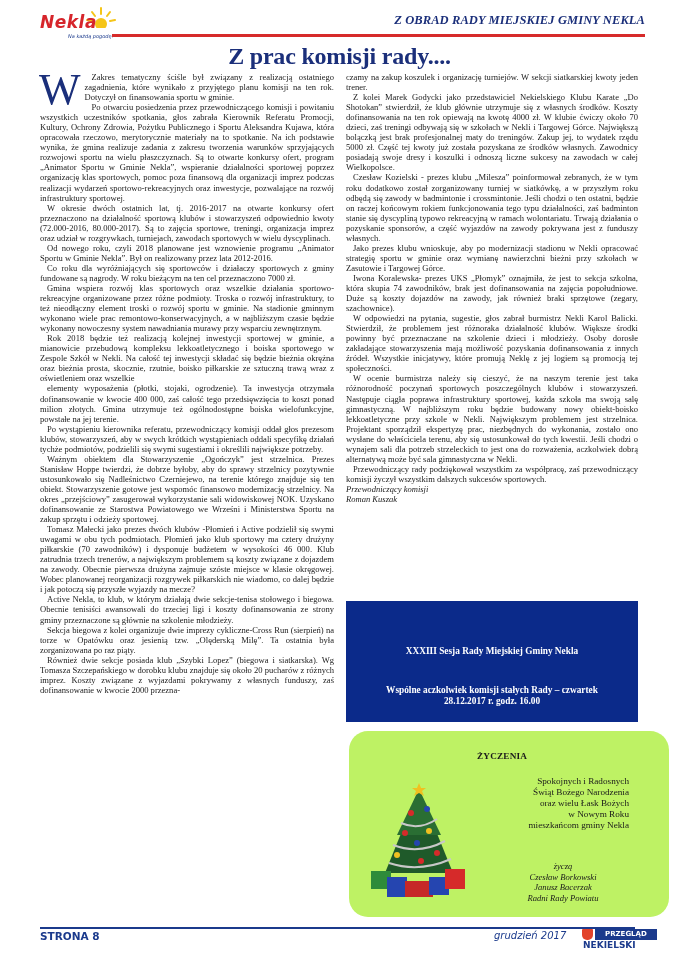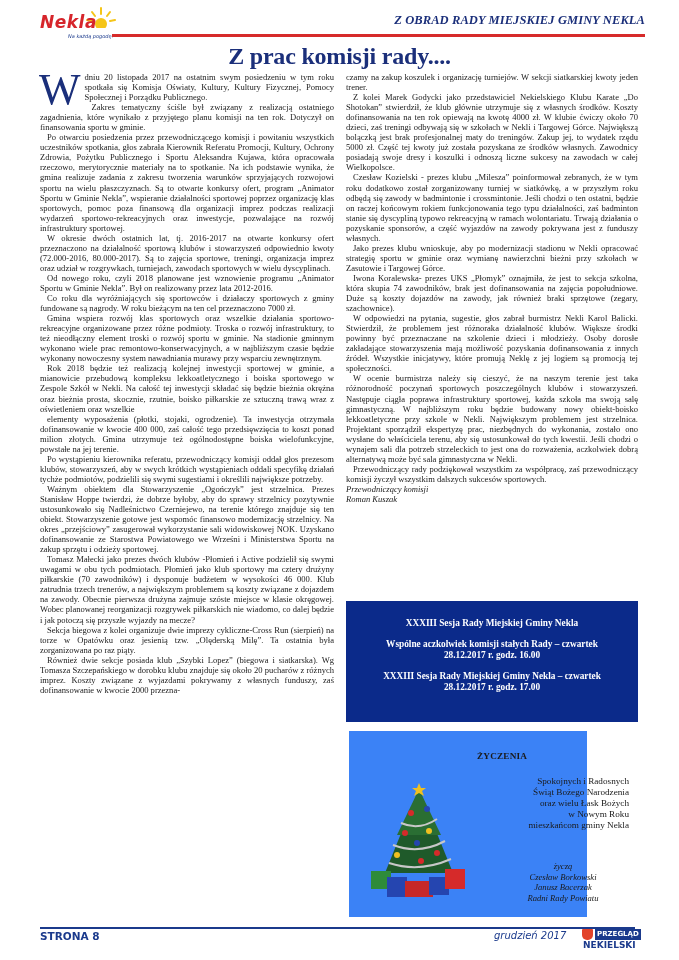--- a/index.html
+++ b/index.html
@@ -20,36 +20,36 @@
   .col { position:absolute; top:72px; font-size:8.55px; line-height:10.05px; text-align:justify; hyphens:manual; }
   .col-left { left:40px; width:294px; }
   .col-right { left:346px; width:292px; }
   .col p { text-indent:7px; margin:0; }
   .col p.np { text-indent:0; }
   .dropcap { float:left; font-family:"Liberation Serif", serif; font-size:44px; line-height:34px; color:#1b2f7a; margin:1px 4px -2px -1px; }
   .sign { font-style:italic; }
 
   
   .session-box { position:absolute; left:346px; top:601px; width:292px; height:121px; background:#0b2a8a; color:#ffffff; text-align:center; font-family:"Liberation Serif", serif; font-weight:bold; font-size:9.3px; line-height:11px; padding-top:17px; }
-  .session-box .blk { margin-bottom:10px; }
+  .session-box .blk { margin-bottom:10px;margin-top:28px; }
 
   
-  .wishes-box { position:absolute; left:349px; top:731px; width:238px; height:186px; background:#3b82f6; }
+  .wishes-box { position:absolute; left:349px; top:731px; width:320px; height:186px; background:#bef264;border-radius:19px; }
   .wishes-title { position:absolute; left:128px; top:20px; font-weight:bold; font-size:9.2px; color:#1a1a1a; letter-spacing:0.2px; }
   .wishes-text { position:absolute; left:148px; top:45px; width:132px; text-align:right; font-size:9.2px; line-height:11px; }
   .wishes-sign { position:absolute; left:148px; top:130px; width:132px; text-align:center; font-style:italic; font-size:8.6px; line-height:10.5px; }
   .tree { position:absolute; left:18px; top:42px; }
 
   
   .footer-rule { position:absolute; left:40px; top:927px; width:595px; height:2px; background:#1b3a8c; }
   .page-num { position:absolute; left:40px; top:930px; font-family:"DejaVu Sans", sans-serif; font-weight:bold; font-size:10.5px; color:#1b3a8c; }
   .issue-date { position:absolute; left:494px; top:930px; font-family:"DejaVu Sans", sans-serif; font-style:italic; font-size:10px; color:#1b3a8c; }
   .pub-logo { position:absolute; left:582px; top:929px; width:58px; height:22px; }
   .pub-logo .shield { position:absolute; left:0; top:0; width:11px; height:11px; background:#e2432b; border-radius:1px 1px 5px 5px; }
-  .pub-logo .top { position:absolute; left:13px; top:0; height:11px; padding:0 2px; background:#1b3a8c; color:#fff; font-family:"DejaVu Sans", sans-serif; font-weight:bold; font-size:7px; line-height:11px; }
+  .pub-logo .top { position:absolute; left:13px; top:0; height:11px; padding:0 10px; background:#1b3a8c; color:#fff; font-family:"DejaVu Sans", sans-serif; font-weight:bold; font-size:7px; line-height:11px; }
   .pub-logo .bottom { position:absolute; left:1px; top:11px; font-family:"DejaVu Sans", sans-serif; font-weight:bold; font-size:9px; line-height:11px; color:#1b3a8c;text-align:center; }
 </style>
 </head>
 <body>
 
 <div class="logo">
   <svg width="30" height="22" viewBox="0 0 30 22">
     <circle cx="15" cy="18" r="6" fill="#f5c518"></circle>
     <g stroke="#f5c518" stroke-width="2" stroke-linecap="round">
       <line x1="15" y1="2" x2="15" y2="8"></line>
@@ -61,32 +61,33 @@
   </svg>
   <span class="word">Nekla</span>
   <span class="tag">Na każdą pogodę!</span>
 </div>
 <div class="section-title">Z OBRAD RADY MIEJSKIEJ GMINY NEKLA</div>
 <div class="red-rule"></div>
 
 <h1 class="main-title">Z prac komisji rady....</h1>
 
 <div class="col col-left">
-  <p class="np"><span class="dropcap">W</span><span>dniu 20 listopada 2017 na ostatnim swym posiedzeniu w tym roku spotkała się Komisja Oświaty, Kultury, Kultury Fizycznej, Pomocy Społecznej i Porządku Publicznego.</span></p>
+  <p class="np"><span class="dropcap">W</span></p>
   <p>Zakres tematyczny ściśle był związany z realizacją ostatniego zagadnienia, które wynikało z przyjętego planu komisji na ten rok. Dotyczył on finansowania sportu w gminie.</p>
   <p>Po otwarciu posiedzenia przez przewodniczącego komisji i powitaniu wszystkich uczestników spotkania, głos zabrała Kierownik Referatu Promocji, Kultury, Ochrony Zdrowia, Pożytku Publicznego i Sportu Aleksandra Kujawa, która opracowała rzeczowo, merytorycznie materiały na to spotkanie. Na ich podstawie wynika, że gmina realizuje zadania z zakresu tworzenia warunków sprzyjających rozwojowi sportu na wielu płaszczyznach. Są to otwarte konkursy ofert, program „Animator Sportu w Gminie Nekla”, wspieranie działalności sportowej poprzez organizację klas sportowych, pomoc poza finansową dla organizacji imprez podczas realizacji wydarzeń sportowo-rekreacyjnych oraz inwestycje, pozwalające na rozwój infrastruktury sportowej.</p>
   <p>W okresie dwóch ostatnich lat, tj. 2016-2017 na otwarte konkursy ofert przeznaczono na  działalność sportową klubów i stowarzyszeń odpowiednio kwoty (72.000-2016, 80.000-2017). Są to zajęcia sportowe, treningi, organizacja imprez oraz udział w rozgrywkach, turniejach, zawodach sportowych w wielu dyscyplinach.</p>
   <p>Od nowego roku, czyli 2018 planowane jest wznowienie programu „Animator Sportu w Gminie Nekla”. Był on realizowany przez lata 2012-2016.</p>
   <p>Co roku dla wyróżniających się sportowców i działaczy sportowych z gminy fundowane są nagrody. W roku bieżącym na ten cel przeznaczono 7000 zł.</p>
   <p>Gmina wspiera rozwój klas sportowych oraz wszelkie działania sportowo-rekreacyjne organizowane przez różne podmioty. Troska o rozwój infrastruktury, to też nieodłączny element troski o rozwój sportu w gminie. Na stadionie gminnym wykonano wiele prac remontowo-konserwacyjnych, a w najbliższym czasie będzie wykonany nowoczesny system nawadniania murawy przy wsparciu zewnętrznym.</p>
   <p>Rok 2018 będzie też realizacją kolejnej inwestycji sportowej w gminie, a mianowicie przebudową kompleksu lekkoatletycznego i boiska sportowego w Zespole Szkół w Nekli. Na całość tej inwestycji składać się będzie bieżnia okrężna oraz bieżnia prosta, skocznie, rzutnie, boisko piłkarskie ze sztuczną trawą wraz z oświetleniem oraz wszelkie</p>
   <p>elementy wyposażenia (płotki, stojaki, ogrodzenie). Ta inwestycja otrzymała dofinansowanie w kwocie 400 000, zaś całość tego przedsięwzięcia to koszt ponad milion złotych. Gmina utrzymuje też ogólnodostępne boiska wielofunkcyjne, powstałe na jej terenie.</p>
   <p>Po wystąpieniu kierownika referatu, przewodniczący komisji oddał głos prezesom klubów, stowarzyszeń, aby w swych krótkich wystąpieniach oddali specyfikę działań tychże podmiotów, podzielili się swymi sugestiami i określili największe potrzeby.</p>
   <p>Ważnym obiektem dla Stowarzyszenie „Ogończyk” jest strzelnica. Prezes Stanisław Hoppe twierdzi, że dobrze byłoby, aby do sprawy strzelnicy pozytywnie ustosunkowało się Nadleśnictwo Czerniejewo, na terenie którego znajduje się ten obiekt. Stowarzyszenie gotowe jest wspomóc finansowo modernizację strzelnicy. Na okres „przejściowy” zasugerował wykorzystanie sali widowiskowej NOK. Uzyskano dofinansowanie ze Starostwa Powiatowego we Wrześni i Ministerstwa Sportu na zakup sprzętu i odzieży sportowej.</p>
   <p>Tomasz Małecki jako prezes dwóch klubów -Płomień i Active podzielił się swymi uwagami w obu tych podmiotach. Płomień jako klub sportowy ma cztery drużyny piłkarskie (70 zawodników) i dysponuje budżetem w wysokości 46 000. Klub zatrudnia trzech trenerów, a największym problemem są koszty związane z dojazdem na zawody. Obecnie pierwsza drużyna zajmuje szóste miejsce w klasie okręgowej. Wobec planowanej reorganizacji rozgrywek piłkarskich nie wiadomo, co dalej będzie i jak potoczą się przyszłe wyjazdy na mecze?</p>
+  <p>Active Nekla, to klub, w którym działają dwie sekcje-tenisa stołowego i biegowa. Obecnie tenisiści awansowali do trzeciej ligi i koszty dofinansowania ze strony gminy przeznaczone są głównie na szkolenie młodzieży.</p>
   <p>Sekcja biegowa z kolei organizuje dwie imprezy cykliczne-Cross Run (sierpień) na torze w Opatówku oraz jesienią tzw. „Olęderską Milę”. Ta ostatnia była zorganizowana po raz piąty.</p>
   <p>Również dwie sekcje posiada klub „Szybki Lopez” (biegowa i siatkarska). Wg Tomasza Szczepańskiego w dorobku klubu znajduje się około 20 pucharów z różnych imprez. Koszty związane z wyjazdami pokrywamy z własnych funduszy, zaś dofinansowanie w kwocie 2000 przezna-</p>
 </div>
 
 <div class="col col-right">
   <p class="np">czamy na zakup koszulek i organizację turniejów. W sekcji siatkarskiej kwoty jeden trener.</p>
   <p>Z kolei Marek Godycki jako przedstawiciel Nekielskiego Klubu Karate „Do Shotokan” stwierdził, że klub głównie utrzymuje się z własnych środków. Koszty dofinansowania na ten rok opiewają na kwotę 4000 zł. W klubie ćwiczy około 70 dzieci, zaś treningi odbywają się w szkołach w Nekli i Targowej Górce. Największą bolączką jest brak profesjonalnej maty do treningów. Zakup jej, to wydatek rzędu 5000 zł. Część tej kwoty już została pozyskana ze środków własnych. Zawodnicy posiadają swoje dresy i koszulki i odnoszą liczne sukcesy na zawodach w całej Wielkopolsce.</p>
   <p>Czesław Kozielski - prezes klubu „Milesza” poinformował zebranych, że w tym roku dodatkowo został zorganizowany turniej w siatkówkę, a w przyszłym roku odbędą się zawody w badmintonie i crossmintonie. Jeśli chodzi o ten ostatni, będzie on raczej końcowym  rokiem funkcjonowania tego typu działalności, zaś badminton stanie się dyscypliną typowo rekreacyjną w ramach wolontariatu. Trwają działania o pozyskanie sponsorów, a część wyjazdów na zawody pokrywana jest z funduszy własnych.</p>
   <p>Jako prezes klubu wnioskuje, aby po modernizacji stadionu w Nekli opracować strategię sportu w gminie oraz wymianę nawierzchni bieżni przy szkołach w Zasutowie i Targowej Górce.</p>
   <p>Iwona Koralewska- prezes UKS „Płomyk” oznajmiła, że jest to sekcja szkolna, która skupia 74 zawodników, brak jest dofinansowania na zajęcia popołudniowe. Duże są koszty dojazdów na zawody, jak również braki sprzętowe (zegary, szachownice).</p>

